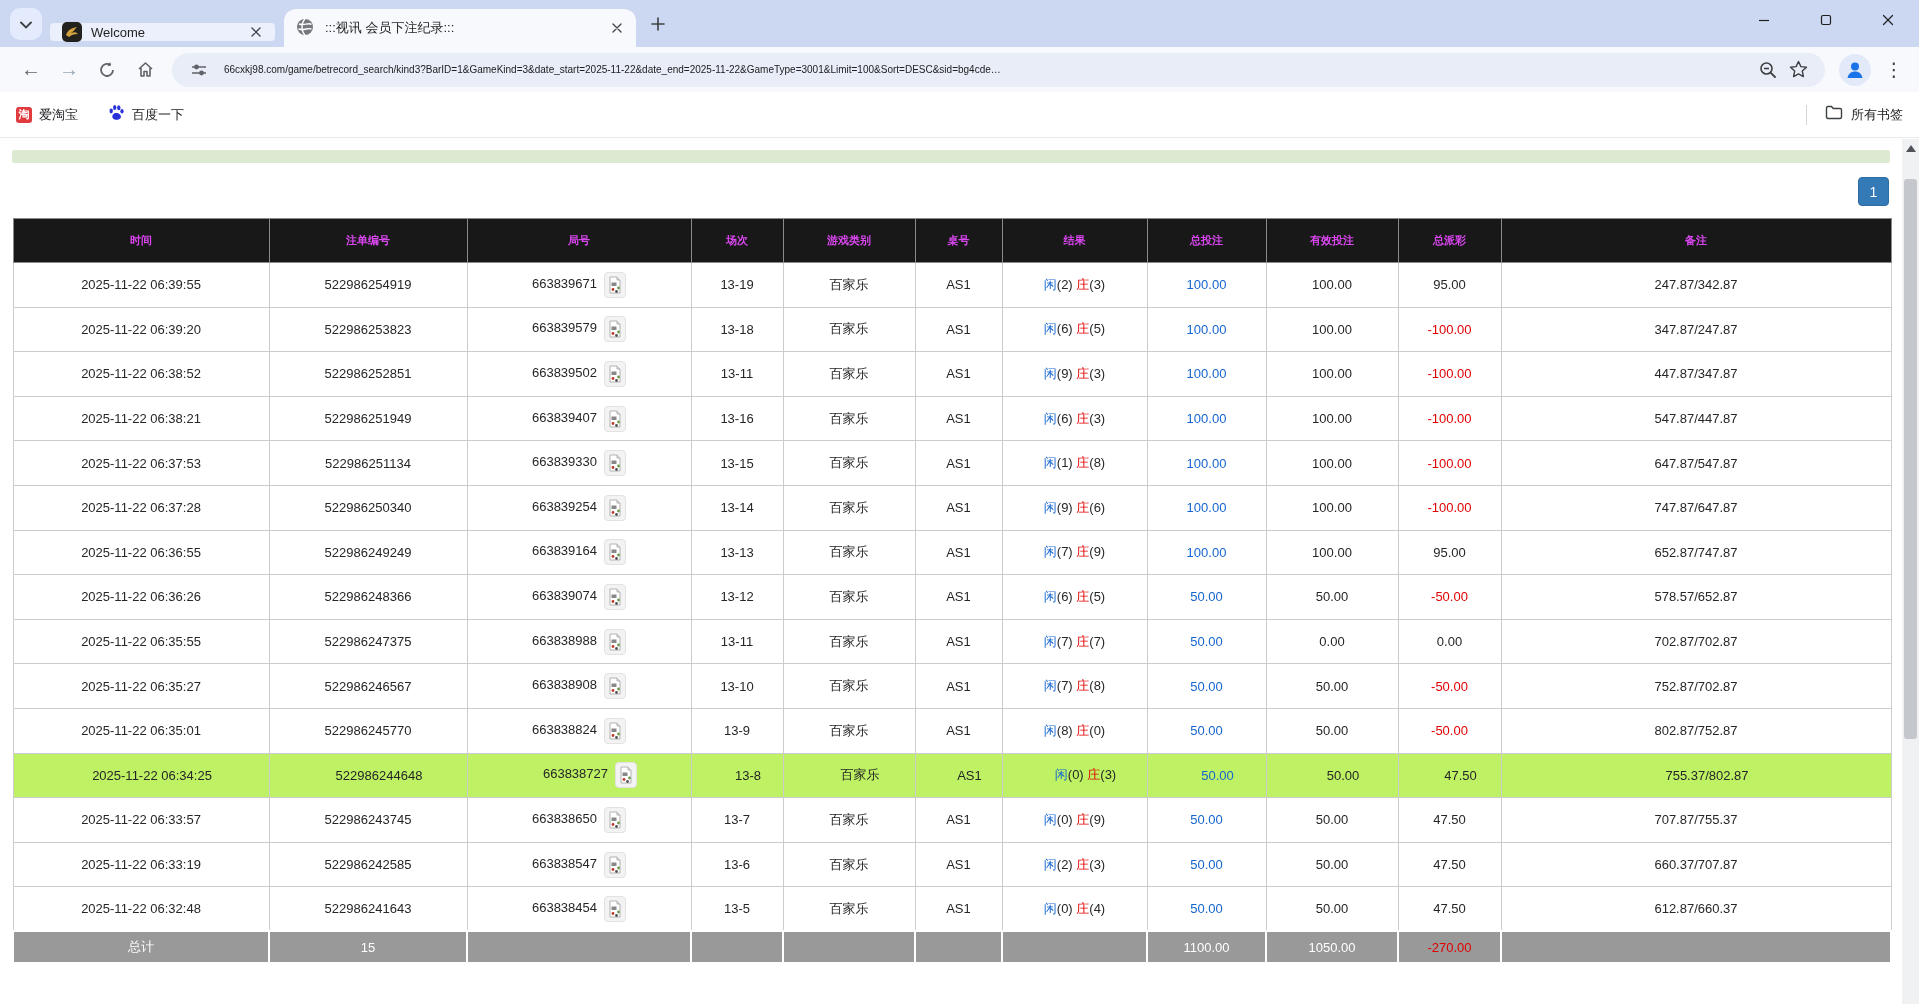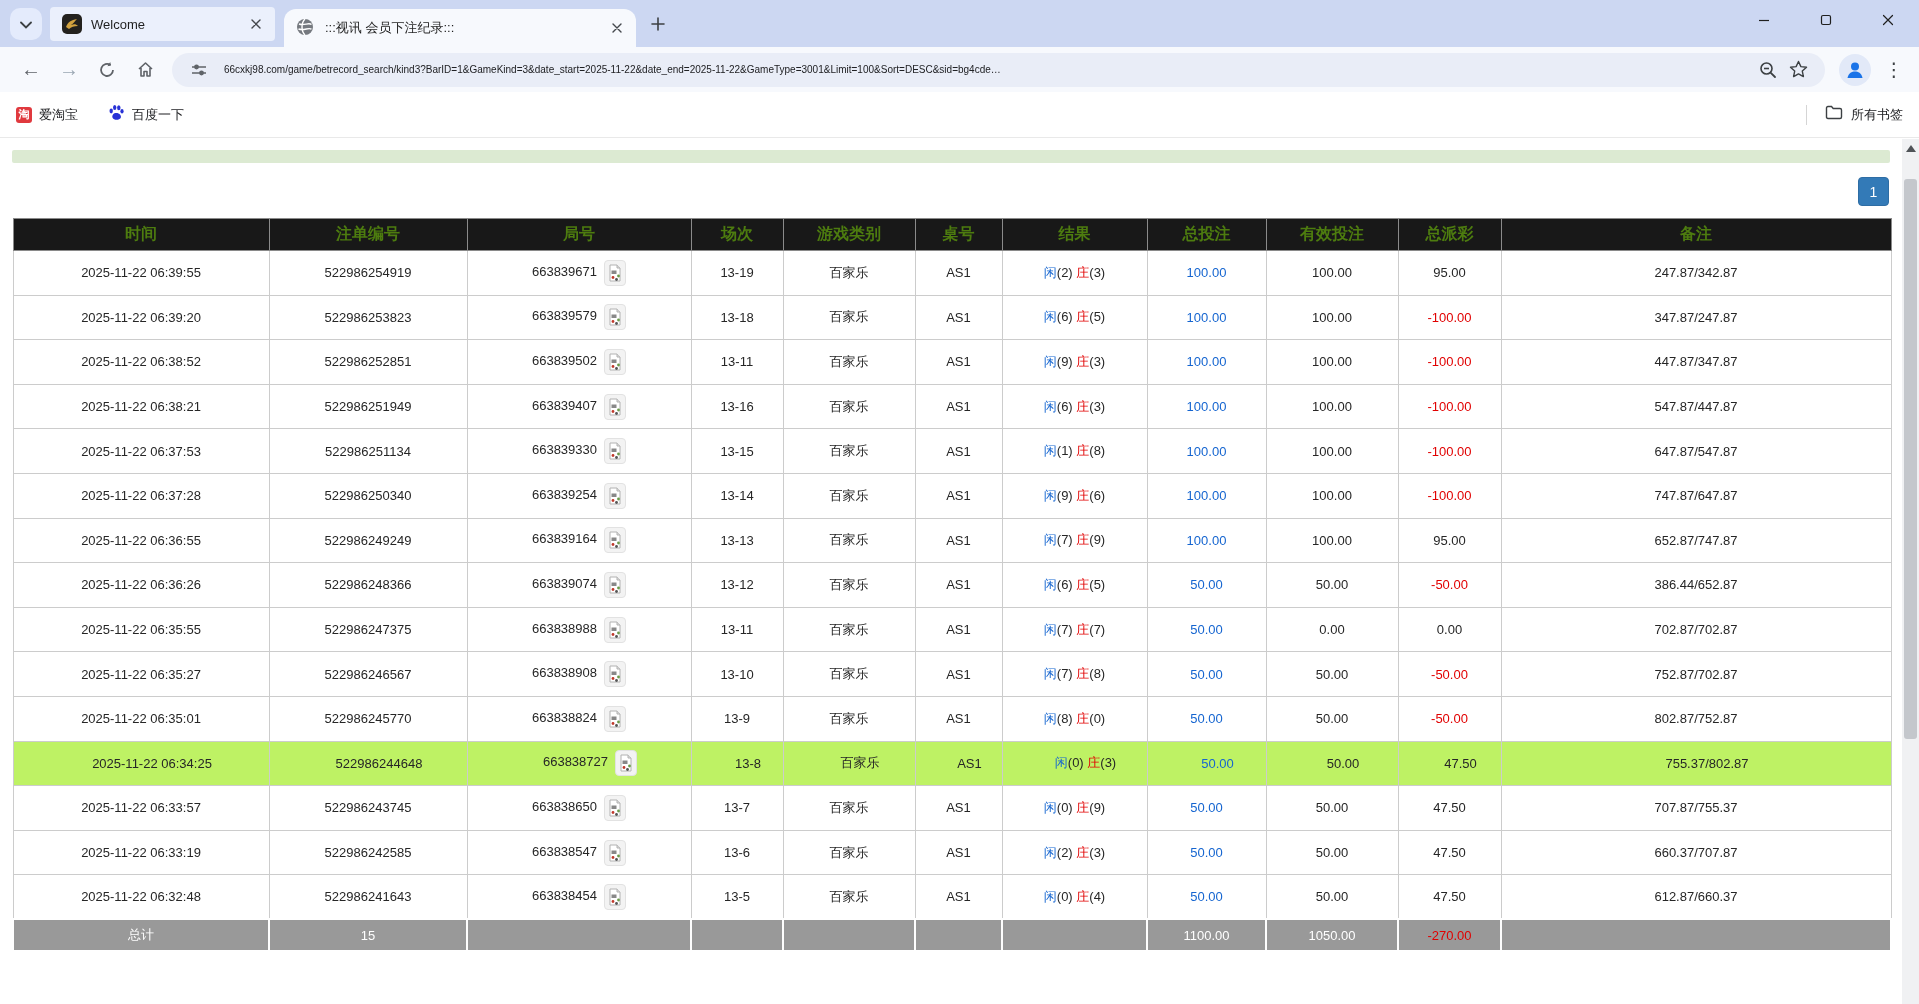--- a/index.html
+++ b/index.html
@@ -4,21 +4,21 @@
 <style>
   * { box-sizing: border-box; margin: 0; padding: 0; }
   html,body { width:1919px; height:1004px; overflow:hidden; background:#fff;
     font-family:"Liberation Sans","DejaVu Sans",sans-serif; }
 
   
   .tabstrip { height:47px; background:#ccd7f2; display:flex; align-items:flex-end; position:relative; }
   .tab-search { width:32px; height:32px; border-radius:10px; background:#e4ebfc; margin:0 8px 7px 10px;
     display:flex; align-items:center; justify-content:center; cursor:pointer; }
   .tab { height:38px; display:flex; align-items:center; padding:0 10px 0 12px; cursor:pointer; }
-  .tab.inactive { background:#ebf0fc; border-radius:4px; height:34px; margin-bottom:6px; width:225px; }
+  .tab.inactive { background:#ebf0fc; border-radius:4px; height:18px; margin-bottom:6px; width:225px; }
   .tab.active { background:#f7f9fd; border-radius:12px 12px 0 0; width:352px; margin-left:9px; }
   .favicon { width:20px; height:20px; flex:none; margin-right:9px; }
   .tab-title { font-size:13px; color:#1f1f1f; white-space:nowrap; overflow:hidden; flex:1; }
   .tab-close { width:18px; height:18px; border-radius:50%; display:flex; align-items:center; justify-content:center; flex:none; }
   .newtab-btn { width:28px; height:28px; margin:0 0 9px 8px; display:flex; align-items:center; justify-content:center; }
   .win-controls { position:absolute; right:0; top:0; height:40px; display:flex; }
   .win-btn { width:62px; height:40px; display:flex; align-items:center; justify-content:center; }
 
   
   .toolbar { height:45px; background:#f7f9fd; display:flex; align-items:center; padding:0 10px 0 12px; }
@@ -45,21 +45,21 @@
 
   
   .content { position:relative; height:866px; background:#fff; }
   .green-bar { position:absolute; left:12px; top:12px; width:1878px; height:13px; background:#dcead2; border-radius:2px; }
   .page-btn { position:absolute; left:1858px; top:39px; width:31px; height:29px; background:#337ab7;
     border:1px solid #2e6da4; border-radius:4px; color:#fff; font-size:14px; display:flex;
     align-items:center; justify-content:center; cursor:pointer; }
 
   table.bet-table { position:absolute; left:12px; top:80px; width:1878px; border-collapse:collapse;
     table-layout:fixed; text-align:center; font-size:13px; color:#262626; }
-  .bet-table th { background:#181818; color:#4d7c0f; height:32px; font-size:16px; font-weight:bold;
+  .bet-table th { background:#181818; color:#d946ef; height:44px; font-size:11px; font-weight:bold;
     border:1px solid #8a8a8a; }
   .bet-table td { border:1px solid #ccc; height:44.6px; }
   tr.hl td { background:#bef264;padding-left:22px; }
   .xian { color:#1565d0; }
   .zhuang { color:#e10000; }
   .c-total { color:#1565d0; }
   .c-payout.neg { color:#e10000; }
   .rec-icon { display:inline-block; width:22px; height:26px; background:#f3f3f3; border:1px solid #e2e2e2;
     border-radius:4px; vertical-align:middle; margin-left:7px; cursor:pointer; }
   tr.sum-row td { background:#999; color:#fff; border:2px solid #fff; height:32px; }
@@ -399,21 +399,21 @@
                 <circle cx="13.5" cy="15" r="1.4" fill="#6a9b4a"></circle>
                 <rect x="6.5" y="9.5" width="5" height="3.5" fill="#888"></rect>
               </svg></span></td>
     <td class="c-session">13-12</td>
     <td class="c-game">百家乐</td>
     <td class="c-table">AS1</td>
     <td class="c-result"><span class="xian">闲</span><span class="c-xian-n">(6)</span>&nbsp;<span class="zhuang">庄</span><span class="c-zhuang-n">(5)</span></td>
     <td class="c-total">50.00</td>
     <td class="c-valid">50.00</td>
     <td class="c-payout neg">-50.00</td>
-    <td class="c-remark">386.44/652.87</td>
+    <td class="c-remark">578.57/652.87</td>
   </tr>
         <tr>
     <td class="c-time">2025-11-22 06:35:55</td>
     <td class="c-bet-id">522986247375</td>
     <td><span class="c-round">663838988</span><span class="rec-icon"><svg width="20" height="24" viewBox="0 0 20 24">
                 <path d="M5 4 H12 L15 7 V20 H5 Z" fill="#fff" stroke="#b2b2b2" stroke-width="1"></path>
                 <path d="M12 4 L12 7 L15 7" fill="#ddd" stroke="#b2b2b2" stroke-width="1"></path>
                 <circle cx="8" cy="16.5" r="1.4" fill="#c0392b"></circle>
                 <circle cx="11.5" cy="18.5" r="1.4" fill="#555"></circle>
                 <circle cx="13.5" cy="15" r="1.4" fill="#6a9b4a"></circle>

